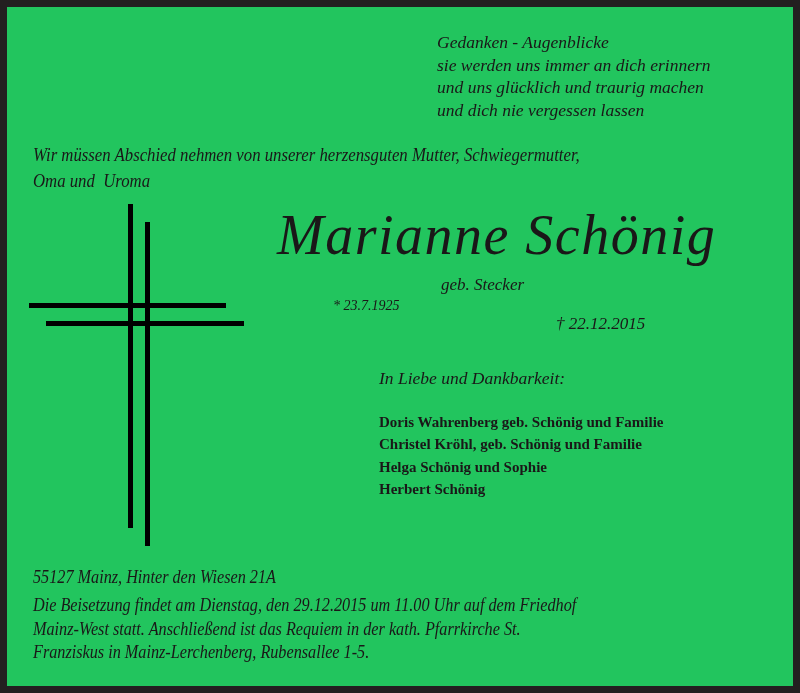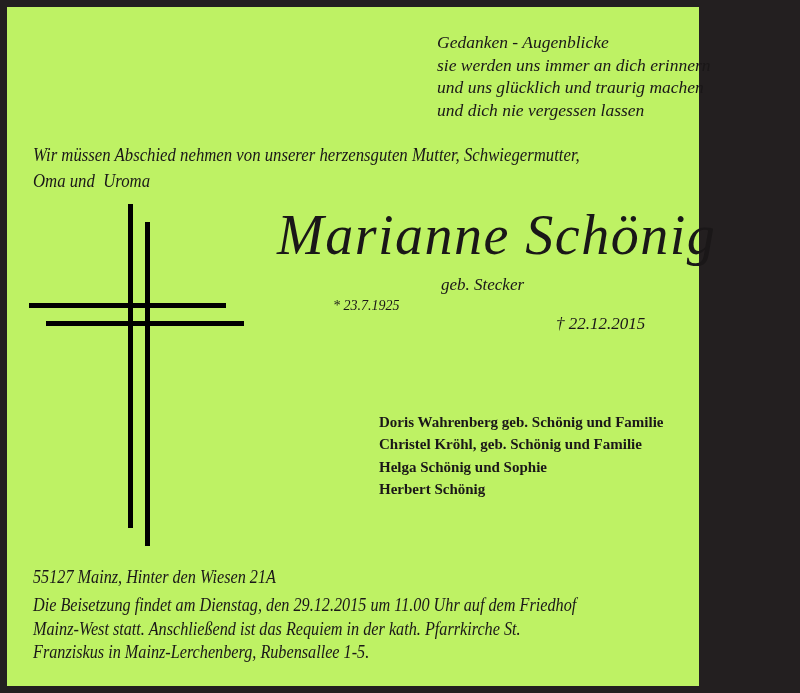--- a/index.html
+++ b/index.html
@@ -1,19 +1,19 @@
 <!DOCTYPE html>
 <html><head>
 <meta charset="utf-8">
 <style>
   html, body { margin: 0; padding: 0; }
   body { width: 800px; height: 693px; background: #231f20; position: relative; overflow: hidden; }
   .sheet {
-    position: absolute; left: 7px; top: 7px; width: 692px; height: 679px;
-    background: #bef264; color: #1a1718;
+    position: absolute; left: 7px; top: 7px; width: 786px; height: 679px;
+    background: #22c55e; color: #1a1718;
     font-family: "Liberation Serif", "DejaVu Serif", serif;
   }
   .abs { position: absolute; white-space: nowrap; }
   .poem { left: 430px; top: 24px; font-style: italic; font-size: 17.5px; line-height: 22.5px; }
   .intro { left: 26px; top: 135px; font-style: italic; font-size: 18px; line-height: 26px; transform: scaleX(0.93); transform-origin: left top; }
   .name { left: 270px; top: 198px; font-style: italic; font-size: 56px; letter-spacing: 1.5px; line-height: 60px; }
   .born-name { left: 434px; top: 268px; font-style: italic; font-size: 17px; }
   .birth { left: 326px; top: 291px; font-style: italic; font-size: 14px; }
   .death { left: 549px; top: 291px; font-style: italic; font-size: 17px; margin-top: 16px; }
   .thanks { left: 372px; top: 361px; font-style: italic; font-size: 17.5px; }
@@ -44,20 +44,21 @@
     <div class="bar" style="left:138px; top:215px; width:5px; height:324px;"></div>
     <div class="bar" style="left:22px; top:296px; width:197px; height:5px;"></div>
     <div class="bar" style="left:39px; top:314px; width:198px; height:5px;"></div>
   </div>
 
   <div class="abs name">Marianne Schönig</div>
   <div class="abs born-name">geb. Stecker</div>
   <div class="abs birth">* 23.7.1925</div>
   <div class="abs death">† 22.12.2015</div>
 
+  <div class="abs thanks">In Liebe und Dankbarkeit:</div>
 
   <div class="abs mourners">
     <div>Doris Wahrenberg geb. Schönig und Familie</div>
     <div>Christel Kröhl, geb. Schönig und Familie</div>
     <div>Helga Schönig und Sophie</div>
     <div>Herbert Schönig</div>
   </div>
 
   <div class="abs address">55127 Mainz, Hinter den Wiesen 21A</div>
 

